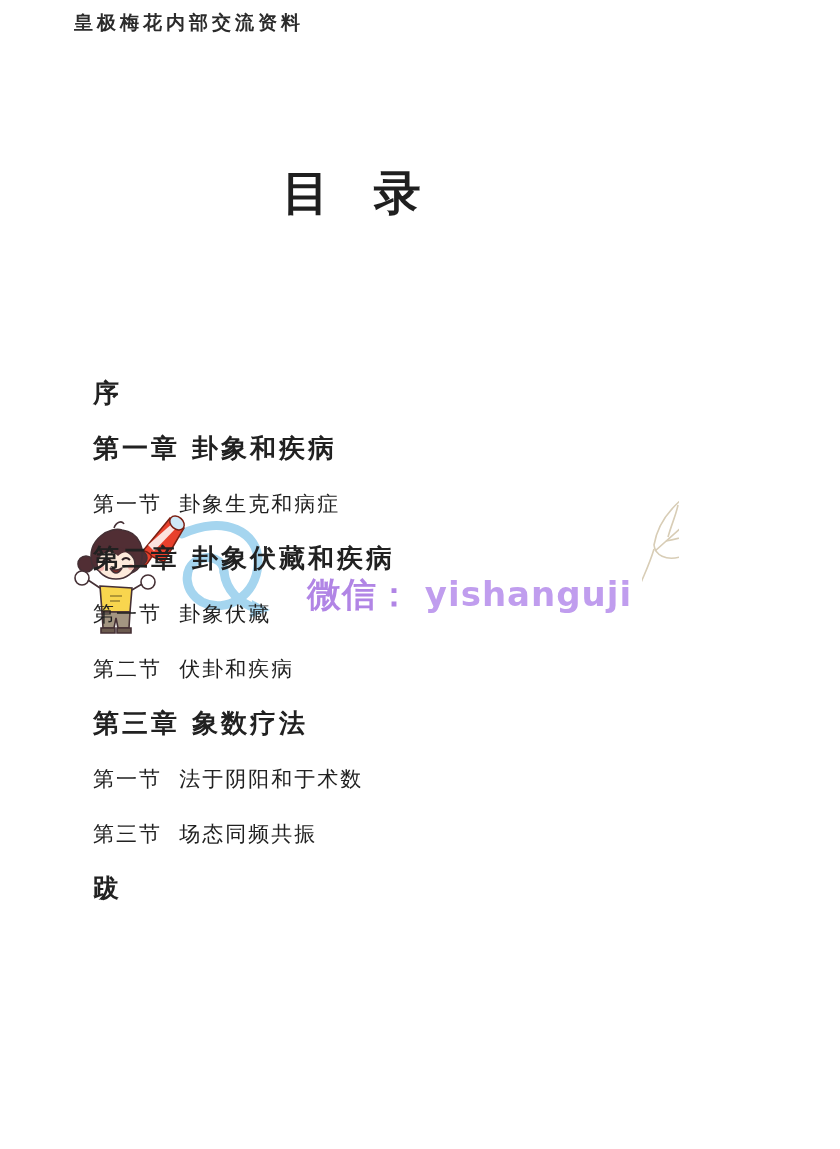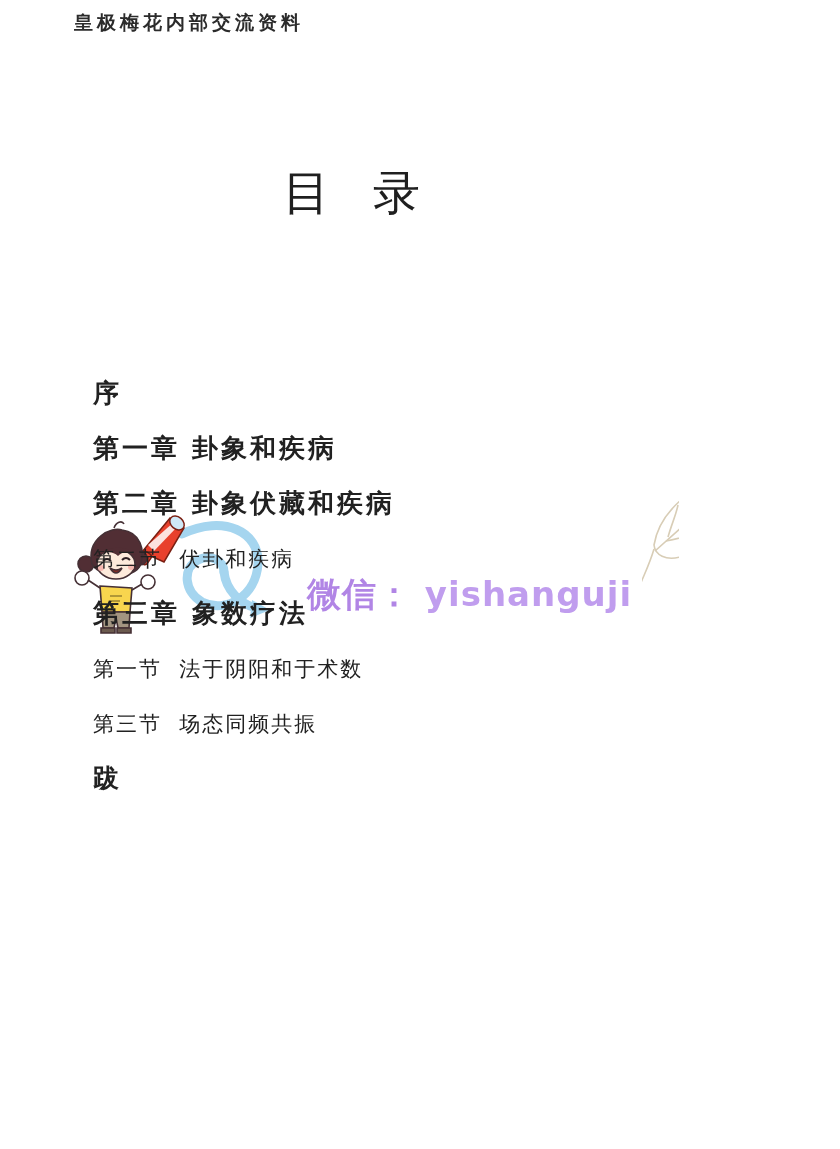--- a/index.html
+++ b/index.html
@@ -12,21 +12,21 @@
     color:#242424;
   }
   .doc-header{
     position:absolute;left:74px;top:10px;
     font-size:19px;font-weight:700;letter-spacing:4px;
     color:#2b2b2b;
   }
   .doc-title{
     position:absolute;left:0;right:0;top:162px;
     text-align:center;text-indent:22px;
-    font-size:47px;font-weight:400;letter-spacing:14px;
+    font-size:47px;font-weight:700;letter-spacing:14px;
     color:#1f1f1f;
     padding-left:16px;
   }
   .toc{
     position:absolute;left:93px;top:366px;width:560px;
     z-index:2;
   }
   .toc-entry{
     height:55px;display:flex;align-items:center;
     white-space:pre;color:#212121;
@@ -114,21 +114,23 @@
         <path d="M 13,86 L 96,12"></path>
         <path d="M 26,72 C 30,58 34,50 36,40 M 38,62 C 42,50 46,40 50,32 M 50,52 C 55,42 60,32 64,26 M 62,43 C 68,34 74,26 78,20 M 74,34 C 80,27 86,20 90,15 M 24,76 C 34,74 44,72 52,68 M 40,64 C 50,60 58,56 66,50 M 56,52 C 64,47 72,42 80,36"></path>
         <path d="M 12,84 C 8,98 2,110 -2,120"></path>
       </g>
     </svg>
   </div>
 
   <div class="toc">
     <div class="toc-entry chapter">序</div>
     <div class="toc-entry chapter">第一章 卦象和疾病</div>
+    <div class="toc-entry section">第一节  卦象生克和病症</div>
     <div class="toc-entry chapter">第二章 卦象伏藏和疾病</div>
+    <div class="toc-entry section">第一节  卦象伏藏</div>
     <div class="toc-entry section">第二节  伏卦和疾病</div>
     <div class="toc-entry chapter">第三章 象数疗法</div>
     <div class="toc-entry section">第一节  法于阴阳和于术数</div>
     <div class="toc-entry section">第三节  场态同频共振</div>
     <div class="toc-entry chapter">跋</div>
   </div>
 
   <div class="watermark wm-line2"><span class="wm-zh">微信： </span><span class="wm-en">yishanguji</span></div>
 
 </div>

